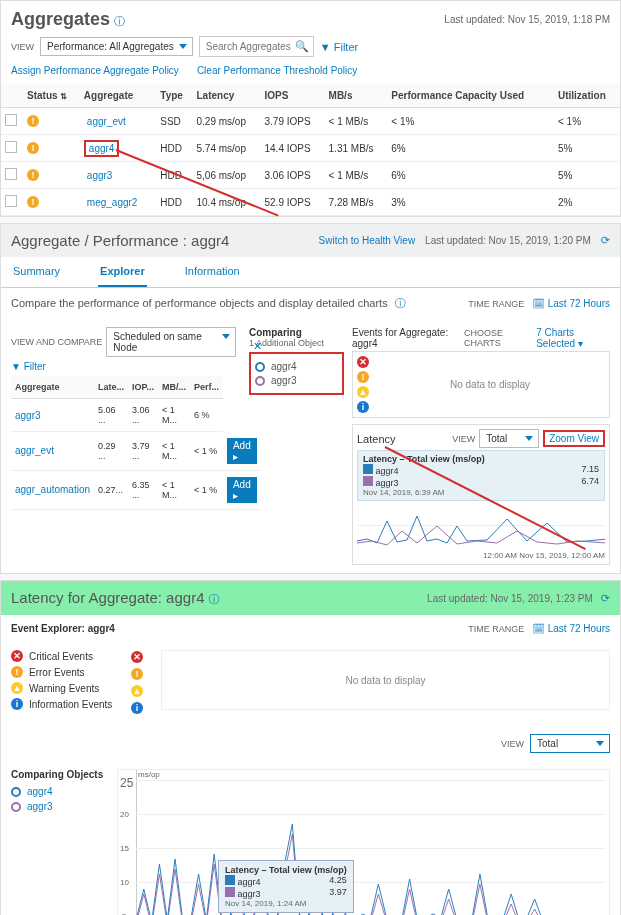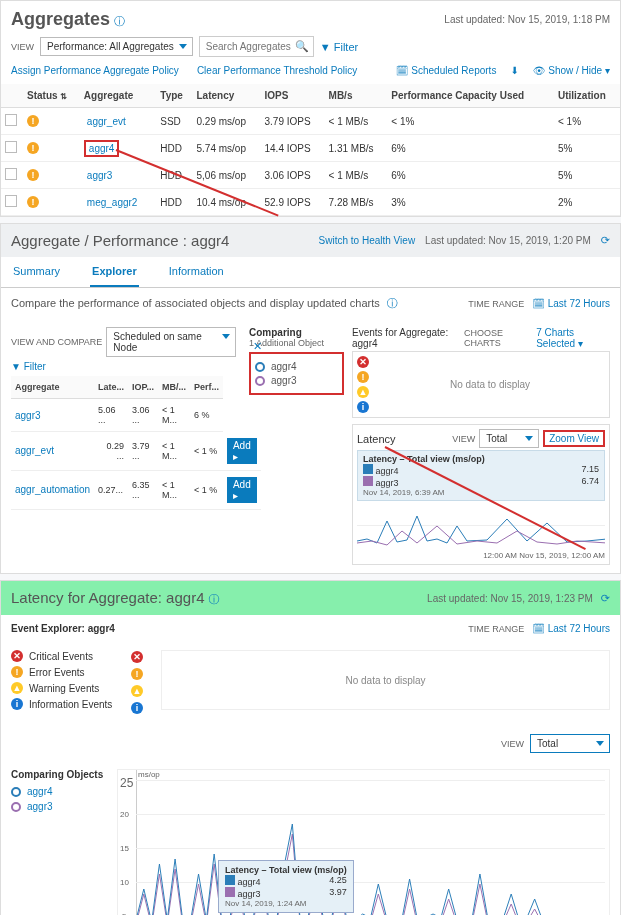--- a/index.html
+++ b/index.html
@@ -21,21 +21,21 @@
 .toolbar-link{color:#0a7bbd;font-size:10px;cursor:pointer;}
 table{width:100%;border-collapse:collapse;font-size:10px;}
 th{text-align:left;font-weight:600;padding:6px 4px;border-bottom:1px solid #ddd;color:#444;background:#fafafa;}
 td{padding:6px 4px;border-bottom:1px solid #eee;}
 .ck{width:12px;height:12px;border:1px solid #bbb;display:inline-block;}
 .dot{width:12px;height:12px;border-radius:50%;display:inline-flex;align-items:center;justify-content:center;color:#fff;font-size:9px;font-weight:bold;}
 .dot.o{background:#f5a623;}
 .dot.r{background:#d32f2f;}
 .dot.y{background:#ffca28;}
 .dot.b{background:#1976d2;}
-.tabs{border-bottom:1px solid #ccc;display:flex;gap:28px;padding:0 10px;}
+.tabs{border-bottom:1px solid #ccc;display:flex;gap:36px;padding:0 10px;}
 .tab{padding:8px 2px;font-size:11px;color:#0a7bbd;cursor:pointer;}
 .tab.act{border-bottom:2px solid #0a7bbd;font-weight:600;}
 .addbtn{background:#0a7bbd;color:#fff;padding:2px 6px;font-size:10px;cursor:pointer;display:inline-flex;align-items:center;}
 .mini-chart{height:50px;background:linear-gradient(transparent 48%,#eee 49%,#eee 50%,transparent 51%);position:relative;overflow:hidden;}
 .eyedot{width:10px;height:10px;border:2px solid;border-radius:50%;display:inline-block;background:#fff;}
 .leg-sw{width:10px;height:10px;display:inline-block;}
 .connector{position:absolute;border-top:2px solid #d32f2f;transform-origin:left center;pointer-events:none;}
 .bigchart{height:190px;position:relative;background:#fff;border:1px solid #eee;}
 .axis{position:absolute;left:18px;top:0;bottom:14px;width:1px;background:#ccc;}
 .grid{position:absolute;left:18px;right:4px;border-top:1px solid #eee;}
@@ -58,25 +58,20 @@
           <input placeholder="Search Aggregates" style="">
           <span style="color:#888;">🔍</span>
         </span>
     <span class="link">▼ <span>Filter</span></span>
   </div>
   <div class="row between" style="margin-top:8px;">
     <div class="row" style="gap:18px;">
       <span class="toolbar-link">Assign Performance Aggregate Policy</span>
       <span class="toolbar-link">Clear Performance Threshold Policy</span>
     </div>
-    <div class="row" style="gap:14px;">
-      <span class="toolbar-link">🗓 <span>Scheduled Reports</span></span>
-      <span class="toolbar-link">⬇</span>
-      <span class="toolbar-link">👁 <span>Show / Hide</span> ▾</span>
-    </div>
   </div>
  </div>
  <table>
    <thead>
         <tr id="s1-head">
           <th style="width: 22px;"></th>
           <th>Status <span style="font-size:8px;">⇅</span></th>
           <th>Aggregate</th>
           <th>Type</th>
           <th>Latency</th>
@@ -143,21 +138,21 @@
      <span class="muted">Last updated: Nov 15, 2019, 1:20 PM</span>
      <span class="link">⟳</span>
    </div>
  </div>
  <div class="tabs" id="s2-tabs">
       <span class="tab">Summary</span>
       <span class="tab act">Explorer</span>
       <span class="tab">Information</span>
     </div>
  <div class="inner row between">
-   <div style="font-size:11px;color:#555;"><span>Compare the performance of associated objects and display updated charts</span> <span class="help">ⓘ</span></div>
+   <div style="font-size:11px;color:#555;"><span>Compare the performance of performance objects and display detailed charts</span> <span class="help">ⓘ</span></div>
    <div class="row" style="gap:8px;">
         <span class="muted" style="font-size:9px;">TIME RANGE</span>
         <span class="link" style="font-size:10px;">🗓 <span>Last 72 Hours</span></span>
       </div>
  </div>
  <div class="inner" style="display:flex;gap:8px;align-items:flex-start;">
 
    <div style="width:230px;">
      <div class="row" style="gap:4px;">
        <span class="muted" style="font-size:9px;">VIEW AND COMPARE</span>
@@ -177,21 +172,21 @@
           <tbody id="s2-mbody">
             <tr>
               <td class="link">aggr3</td>
               <td style="font-size:9px;">5.06 ...</td>
               <td style="font-size:9px;">3.06 ...</td>
               <td style="font-size:9px;">&lt; 1 M...</td>
               <td style="font-size:9px;">6 %</td>
             </tr>
             <tr>
               <td class="link">aggr_evt</td>
-              <td style="font-size:9px;text-align:right;">0.29 ...</td>
+              <td style="font-size:9px;">0.29 ...</td>
               <td style="font-size:9px;">3.79 ...</td>
               <td style="font-size:9px;">&lt; 1 M...</td>
               <td style="font-size:9px;">&lt; 1 %</td>
               <td><span class="addbtn">Add ▸</span></td>
             </tr>
             <tr>
               <td class="link">aggr_automation</td>
               <td style="font-size:9px;margin-top:12px;">0.27...</td>
               <td style="font-size:9px;">6.35 ...</td>
               <td style="font-size:9px;">&lt; 1 M...</td>

